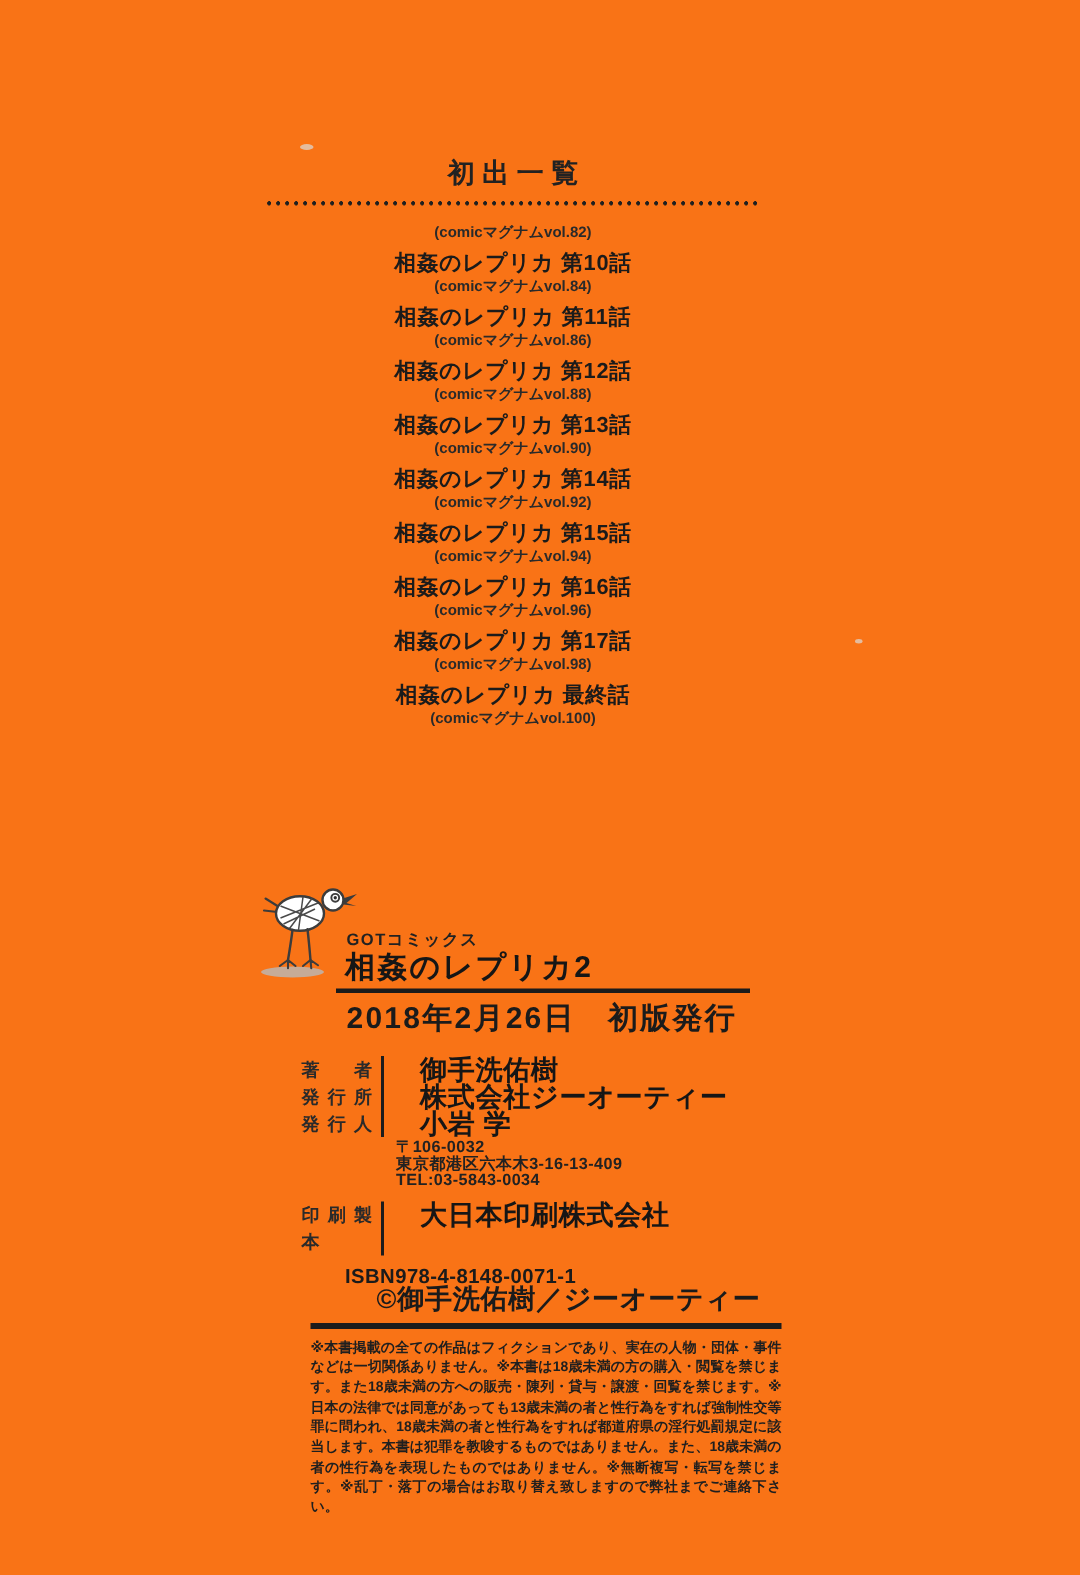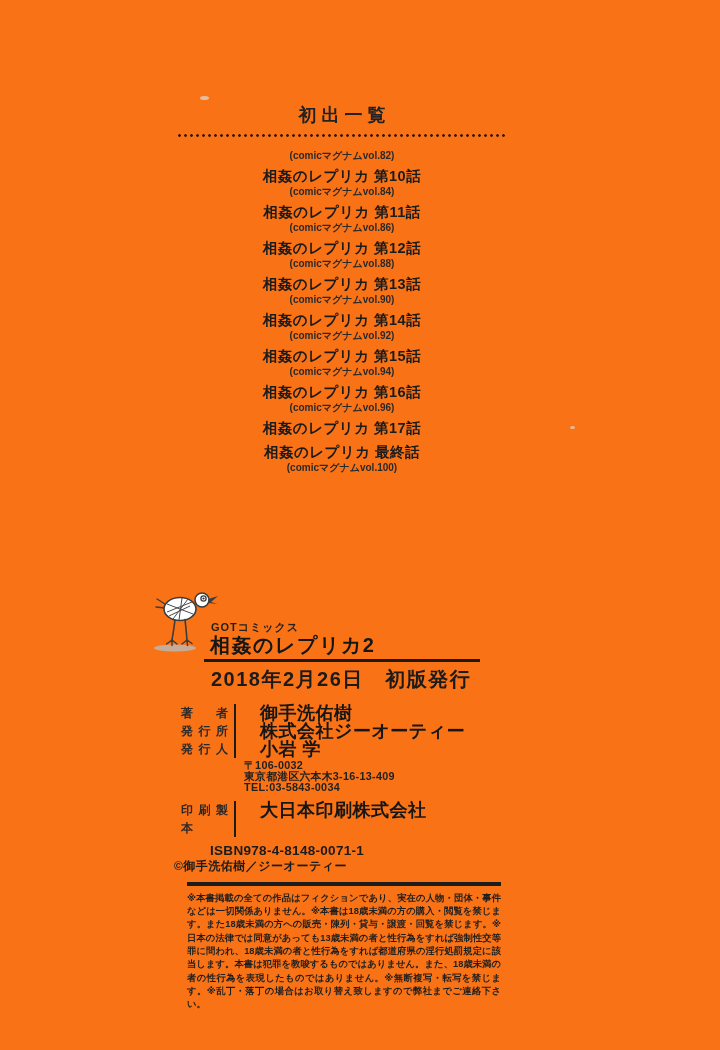--- a/index.html
+++ b/index.html
@@ -24,21 +24,21 @@
     margin-top:8px; height:3px;
     background-image:radial-gradient(circle at 1.5px 1.5px, #1f1f1f 1.25px, rgba(0,0,0,0) 1.5px);
     background-size:6px 3px; background-repeat:repeat-x;
   }
   .entry-list { margin-top:13px; }
   .entry { margin-bottom:4px; }
   .entry-title { font-size:14.5px; font-weight:700; line-height:20px; letter-spacing:0.5px; color:#1b1b1b; }
   .entry-source { font-size:10px; font-weight:700; line-height:12px; color:#2a2a2a; }
 
   
-  .pub-section { position:absolute; top:590px; left:147px; width:360px; }
+  .pub-section { position:absolute; top:590px; left:167px; width:360px; }
   .bird-wrap { position:absolute; left:5px; top:0; width:72px; height:66px; }
   .imprint { margin-left:64px; padding-top:31px; font-size:11px; font-weight:700; letter-spacing:1px; line-height:13px; color:#222; }
   .book-title { margin-left:63px; font-size:20px; font-weight:700; letter-spacing:1.5px; line-height:22px; color:#161616; }
   .title-rule { margin-left:57px; width:276px; height:2.5px; background:#1b1b1b; margin-top:3px; }
   .edition { margin-left:64px; margin-top:7px; font-size:20px; font-weight:700; letter-spacing:1.5px; line-height:21px; color:#1b1b1b; }
 
   .colophon-table { margin-left:34px; margin-top:14px; }
   .crow { display:flex; align-items:stretch; }
   .crow-label {
     width:47px; font-size:12px; font-weight:700; line-height:18px;
@@ -46,21 +46,21 @@
   }
   .crow-value {
     border-left:2px solid #1c1c1c; margin-left:6px; padding-left:24px;
     font-size:18px; font-weight:700; line-height:18px; letter-spacing:0.5px; color:#161616;
   }
   .address-block { margin-left:63px; padding:2px 0 1px 0; }
   .address-line { font-size:10.8px; font-weight:700; line-height:11.3px; letter-spacing:0.3px; color:#222; }
   .address-block + .crow { margin-top:7px; }
 
   .isbn { margin-left:63px; margin-top:7px; font-size:13.5px; font-weight:700; letter-spacing:0.3px; line-height:14px; color:#1b1b1b; }
-  .copyright { margin-left:27px; margin-top:1px; font-size:12px; font-weight:700; letter-spacing:0.5px; line-height:15px; color:#1b1b1b; }
+  .copyright { margin-left:84px; margin-top:1px; font-size:18px; font-weight:700; letter-spacing:0.5px; line-height:15px; color:#1b1b1b; }
 
   .thick-rule { margin-left:40px; width:314px; height:3.5px; background:#1c1c1c; margin-top:8px; }
   .disclaimer {
     margin-left:40px; width:314px; margin-top:6px;
     font-size:9.3px; font-weight:700; line-height:13.3px;
     text-align:justify; color:#1f1f1f;
   }
 
   
   .smudge { position:absolute; border-radius:50%; background:#dcdcda; opacity:0.7; }
@@ -113,20 +113,21 @@
       <div class="entry-source">(comicマグナムvol.94)</div>
     </div>
 
     <div class="entry">
       <div class="entry-title">相姦のレプリカ 第16話</div>
       <div class="entry-source">(comicマグナムvol.96)</div>
     </div>
 
     <div class="entry">
       <div class="entry-title">相姦のレプリカ 第17話</div>
+      <div class="entry-source">(comicマグナムvol.98)</div>
     </div>
 
     <div class="entry">
       <div class="entry-title">相姦のレプリカ 最終話</div>
       <div class="entry-source">(comicマグナムvol.100)</div>
     </div>
   </div>
   </div>
 
   <div class="pub-section">

